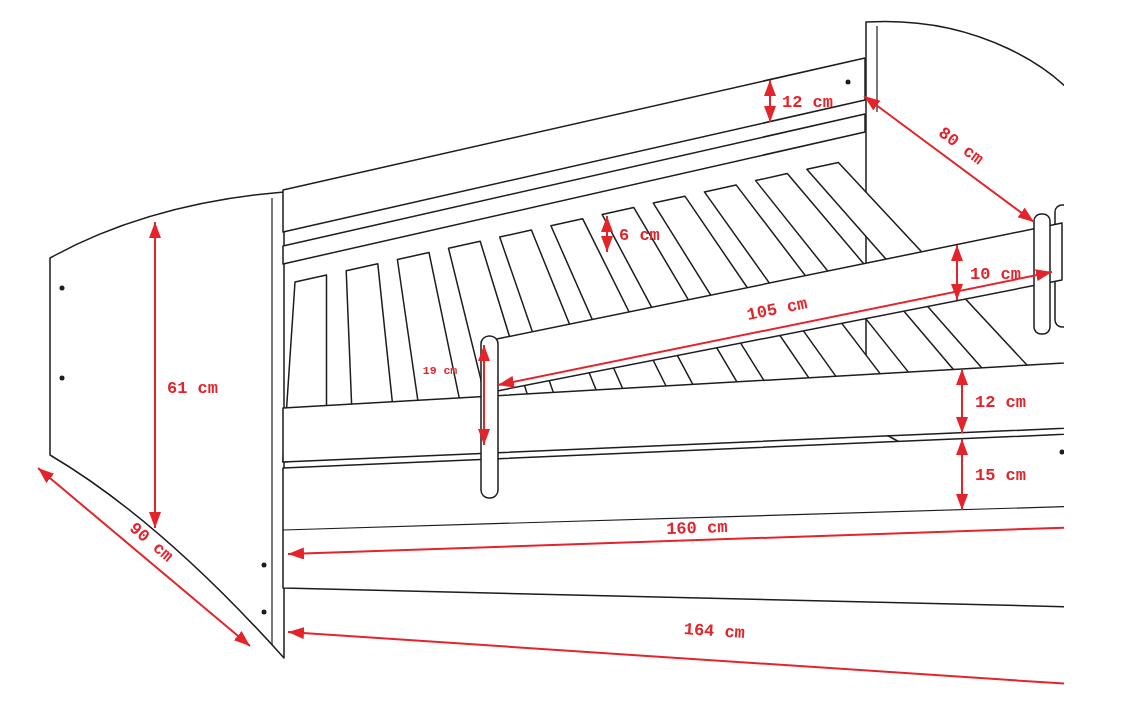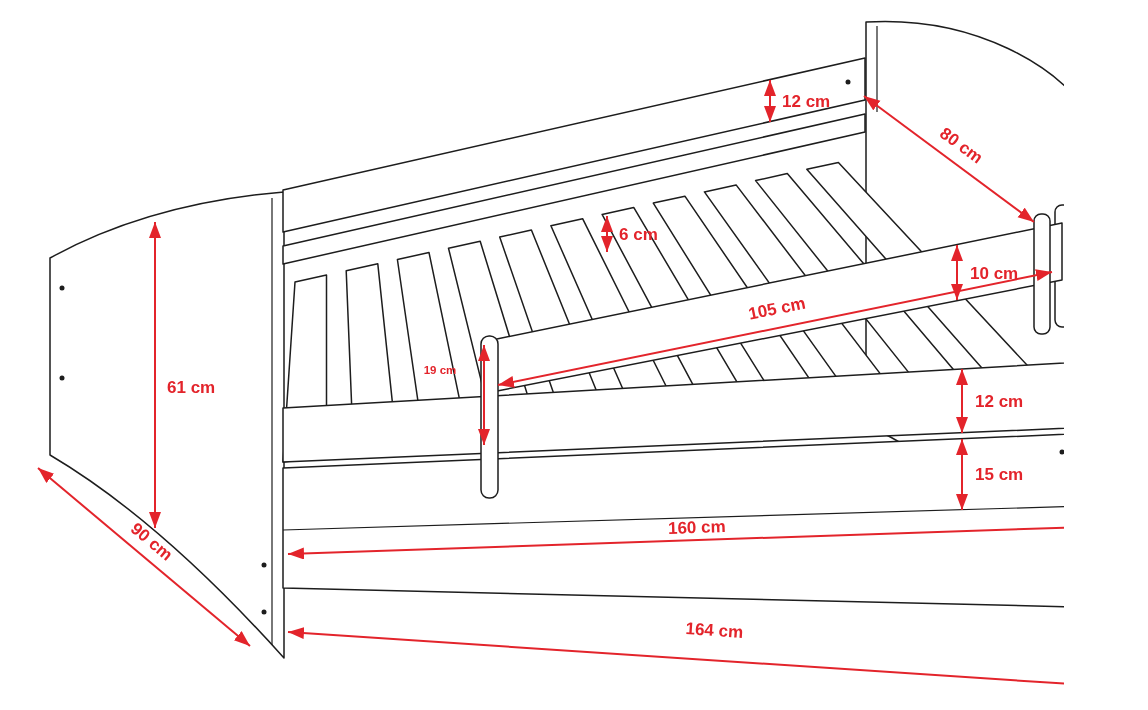--- a/index.html
+++ b/index.html
@@ -1,18 +1,18 @@
 <!DOCTYPE html>
 <html><head>
 <meta charset="utf-8">
 <title>Bed dimensional diagram</title>
 <style>
   html,body{margin:0;padding:0;background:#ffffff;}
   .stage{position:relative;width:1064px;height:710px;background:#ffffff;overflow:hidden;
-         font-family:Liberation Sans, sans-serif;}
+         font-family:Liberation Mono, monospace;}
   svg{display:block;}
   .outline{fill:#ffffff;stroke:#1d1d1d;stroke-width:1.5;stroke-linejoin:round;}
   .edge{fill:none;stroke:#1d1d1d;stroke-width:1.2;}
   .dot{fill:#1d1d1d;stroke:none;}
   .dim{stroke:#e3242b;stroke-width:2;fill:none;}
   .dim-label{fill:#e3242b;font-weight:bold;font-size:17px;}
   .dim-label.small{font-size:11.5px;}
 </style>
 </head>
 <body>

